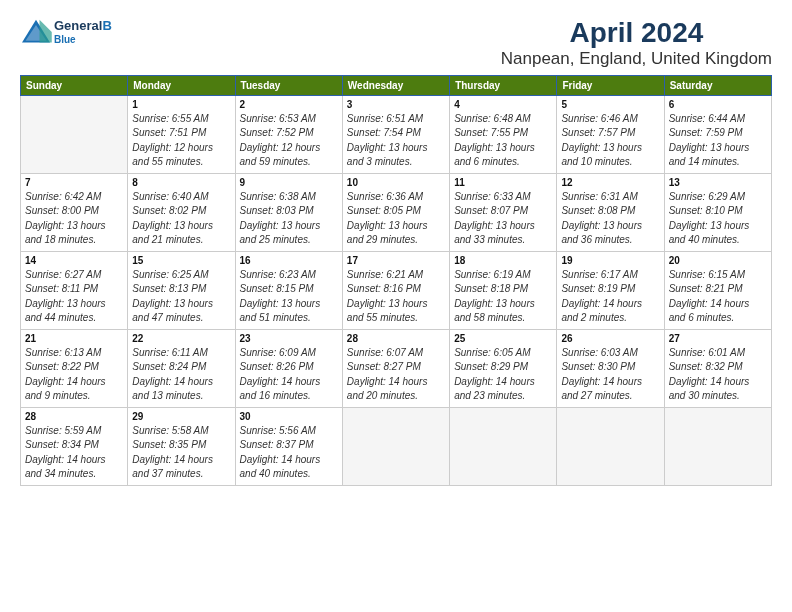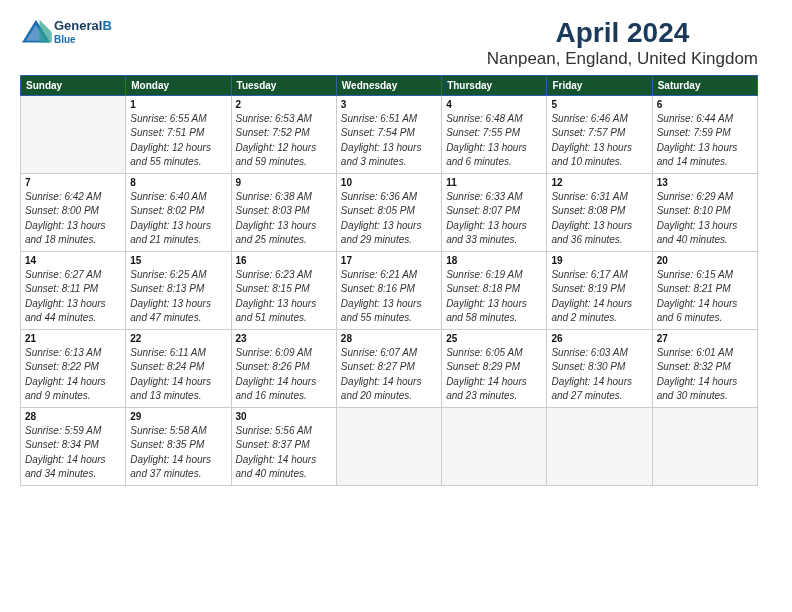--- a/index.html
+++ b/index.html
@@ -6,21 +6,21 @@
     body {
       font-family: Arial, sans-serif;
       background: #fff;
       width: 792px;
       height: 612px;
       overflow: hidden;
     }
     .page {
       width: 792px;
       height: 612px;
-      padding: 18px 34px 10px 20px;
+      padding: 18px 20px 10px 20px;
       background: #fff;
     }
     .header {
       display: flex;
       justify-content: space-between;
       align-items: flex-start;
       margin-bottom: 6px;
     }
     .logo {
       display: flex;
@@ -49,21 +49,21 @@
     .location {
       font-size: 17px;
       color: #333;
     }
     .calendar {
       width: 100%;
       border-collapse: collapse;
       font-size: 9px;
     }
     .calendar th {
-      background: #14532d;
+      background: #4d7c0f;
       color: #fff;
       font-size: 10px;
       font-weight: bold;
       padding: 4px 5px;
       text-align: left;
       border: 1px solid #2b5fac;
     }
     .calendar td {
       border: 1px solid #ccc;
       vertical-align: top;

